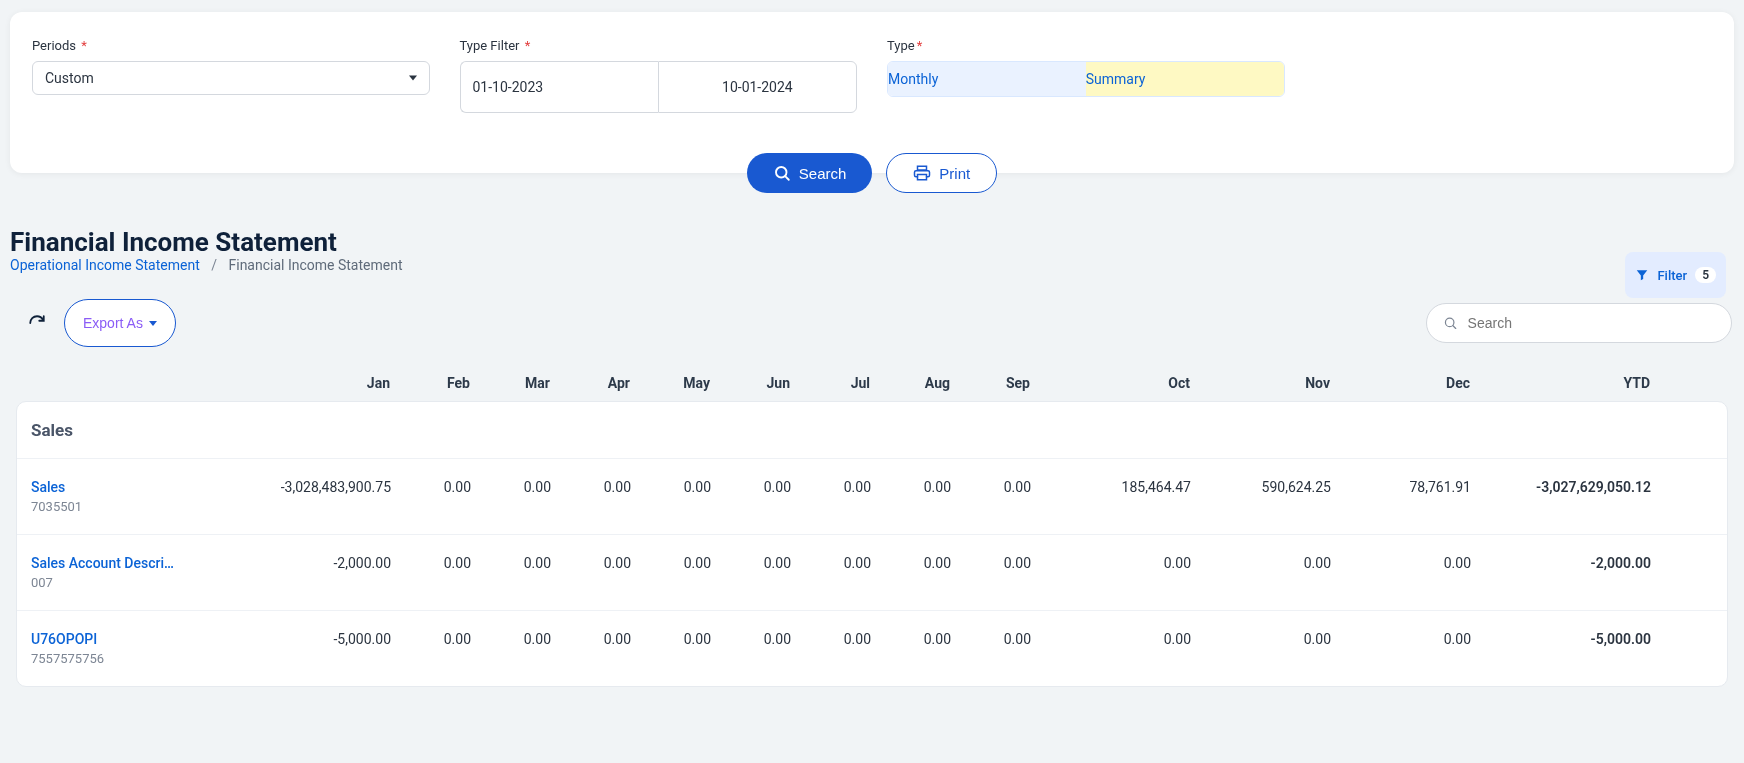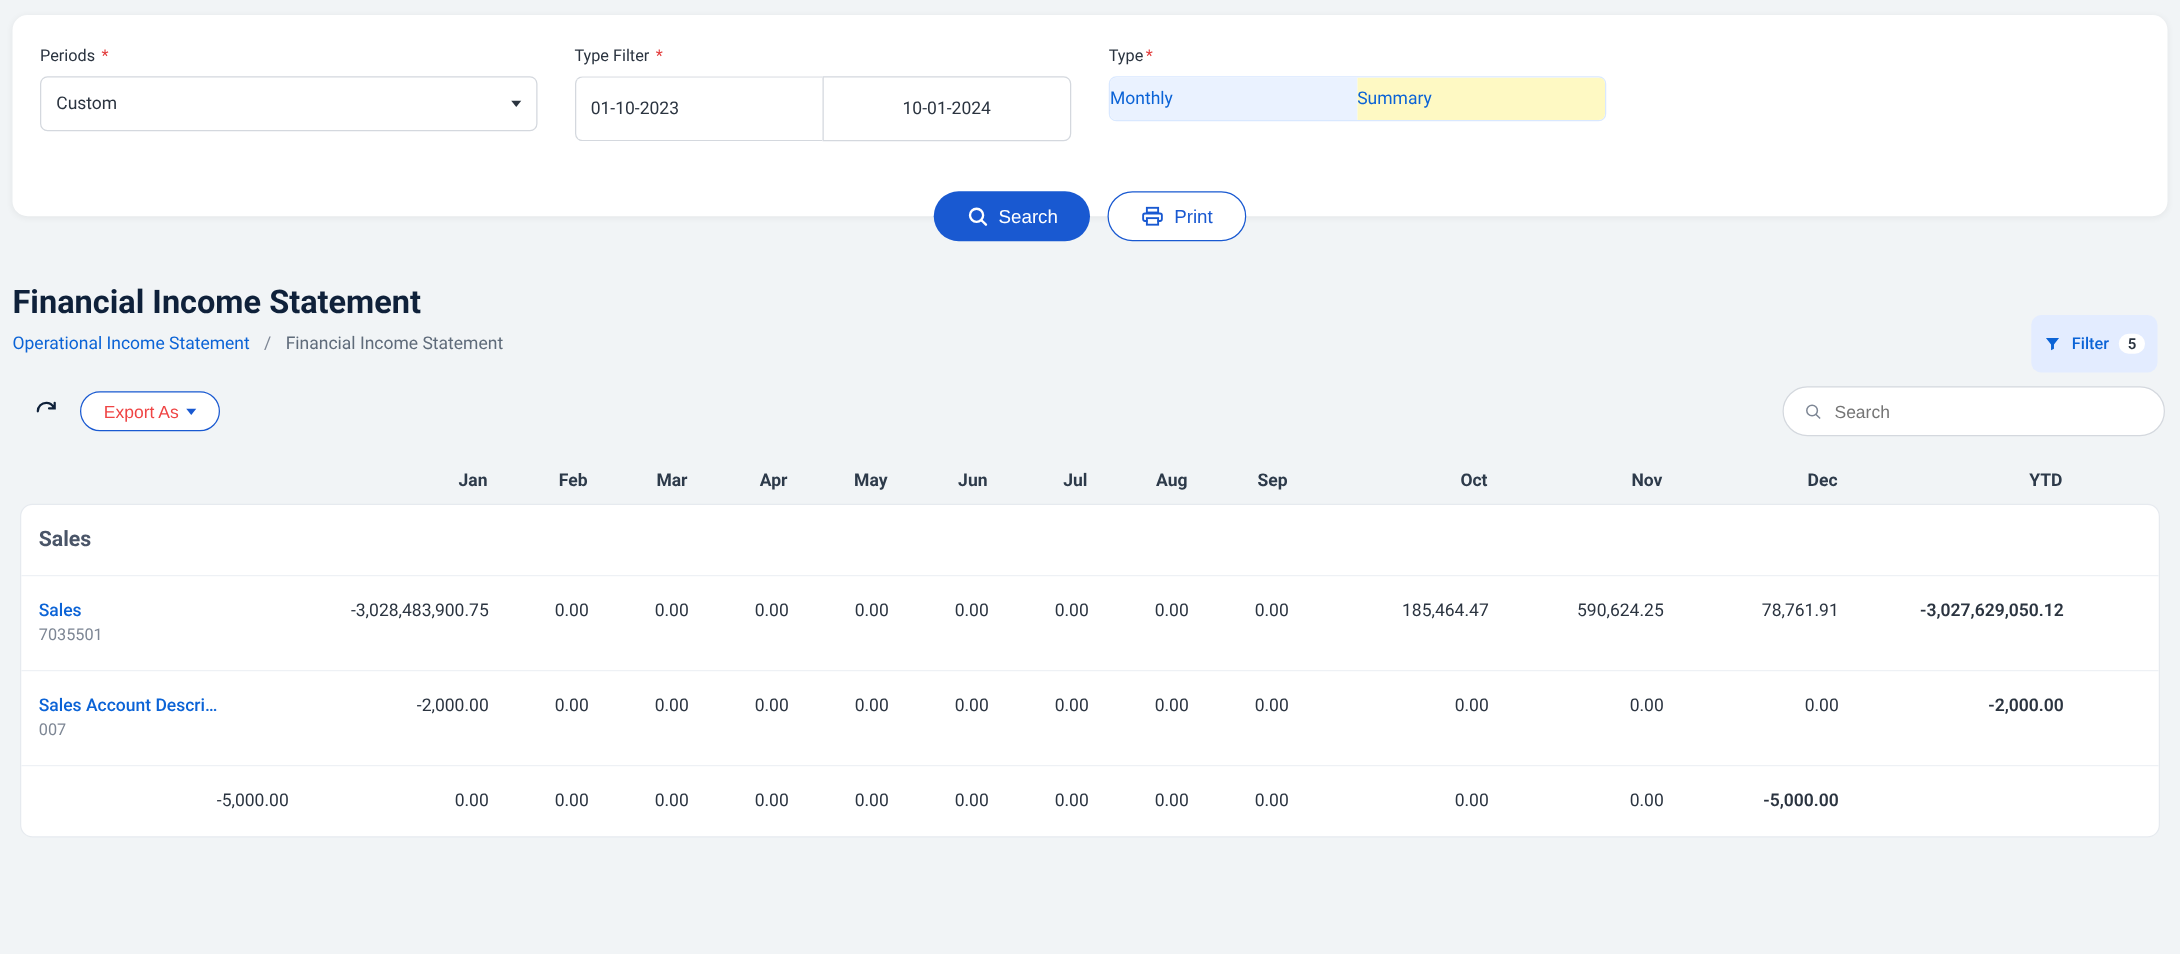--- a/index.html
+++ b/index.html
@@ -30,21 +30,21 @@
   .form-group label {
     font-size: 13px;
     color: #2b3440;
     display: block;
     margin-bottom: 8px;
   }
   .req { color: #e23d3d; margin-left: 2px; }
 
   .select-input, .text-input {
     width: 100%;
-    height: 44px;
+    height: 34px;
     border: 1px solid #d4d8de;
     border-radius: 6px;
     padding: 0 12px;
     background: #fff;
     font-size: 14px;
     color: #2b3440;
     display: flex;
     align-items: center;
     position: relative;
   }
@@ -107,21 +107,20 @@
   
   .page-head {
     padding: 54px 10px 0 10px;
   }
   .page-head h1 {
     font-size: 26px;
     font-weight: 700;
     color: #0f213a;
   }
   .breadcrumb {
-    margin-top: 10px;
     font-size: 14px;
   }
   .breadcrumb a { color: #0b63d6; text-decoration: none; }
   .breadcrumb .sep { color: #7d8694; margin: 0 8px; }
   .breadcrumb .cur { color: #5f6b7a; }
 
   .filter-chip {
     position: absolute;
     right: 18px;
     top: 252px;
@@ -152,24 +151,24 @@
     padding: 26px 12px 0 26px;
   }
   .refresh-btn {
     width: 22px; height: 22px;
     display: inline-flex; align-items: center; justify-content: center;
     color: #0f213a;
     margin-right: 16px;
     cursor: pointer;
   }
   .export-btn {
-    height: 32px;
+    height: 48px;
     border-radius: 999px;
     border: 1px solid #1959d1;
-    color: #ef4444;
+    color: #8b5cf6;
     background: #fff;
     display: inline-flex;
     align-items: center;
     gap: 6px;
     padding: 0 18px;
     cursor: pointer;
     font-size: 14px;
   }
   .export-btn .caret-sm {
     width: 0; height: 0; border-left: 4px solid transparent; border-right: 4px solid transparent; border-top: 5px solid #1959d1;
@@ -383,20 +382,24 @@
       <div class="cell">0.00</div>
       <div class="cell">0.00</div>
       <div class="cell">0.00</div>
       <div class="cell">0.00</div>
       <div class="cell">0.00</div>
       <div class="cell">0.00</div>
       <div class="cell ytd">-2,000.00</div>
     </div>
 
     <div class="row">
+      <div class="cell first">
+        <div class="name-link">U76OPOPI</div>
+        <div class="subcode">7557575756</div>
+      </div>
       <div class="cell">-5,000.00</div>
       <div class="cell">0.00</div>
       <div class="cell">0.00</div>
       <div class="cell">0.00</div>
       <div class="cell">0.00</div>
       <div class="cell">0.00</div>
       <div class="cell">0.00</div>
       <div class="cell">0.00</div>
       <div class="cell">0.00</div>
       <div class="cell">0.00</div>

